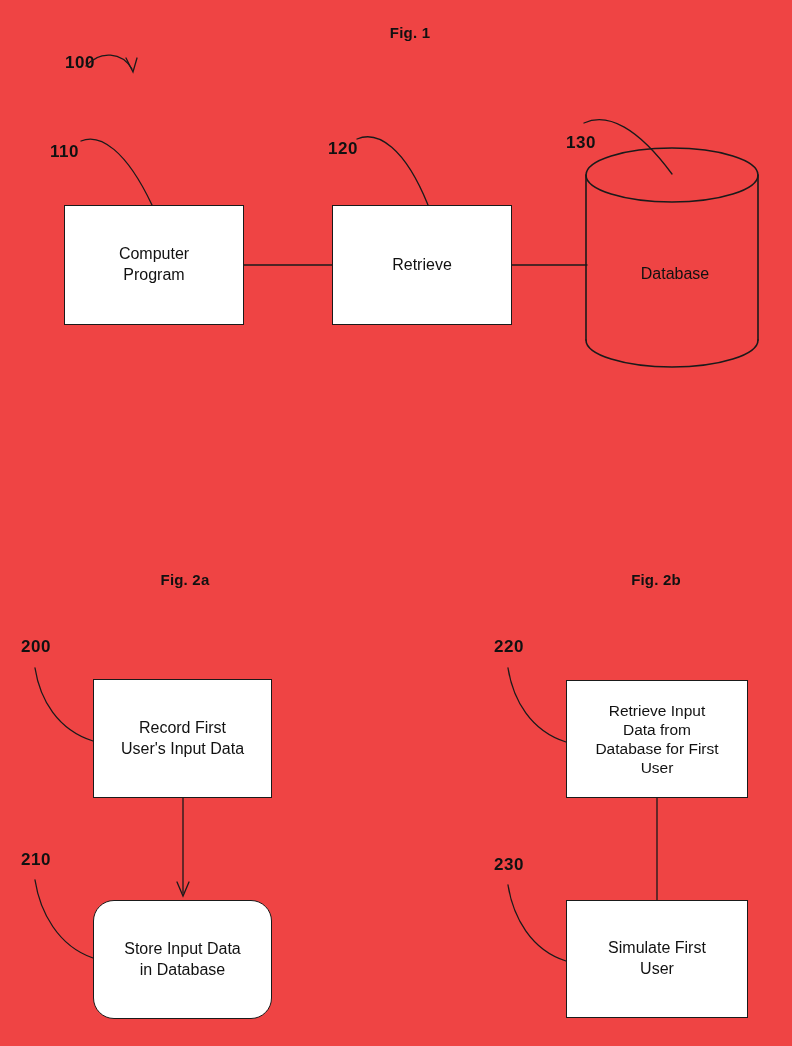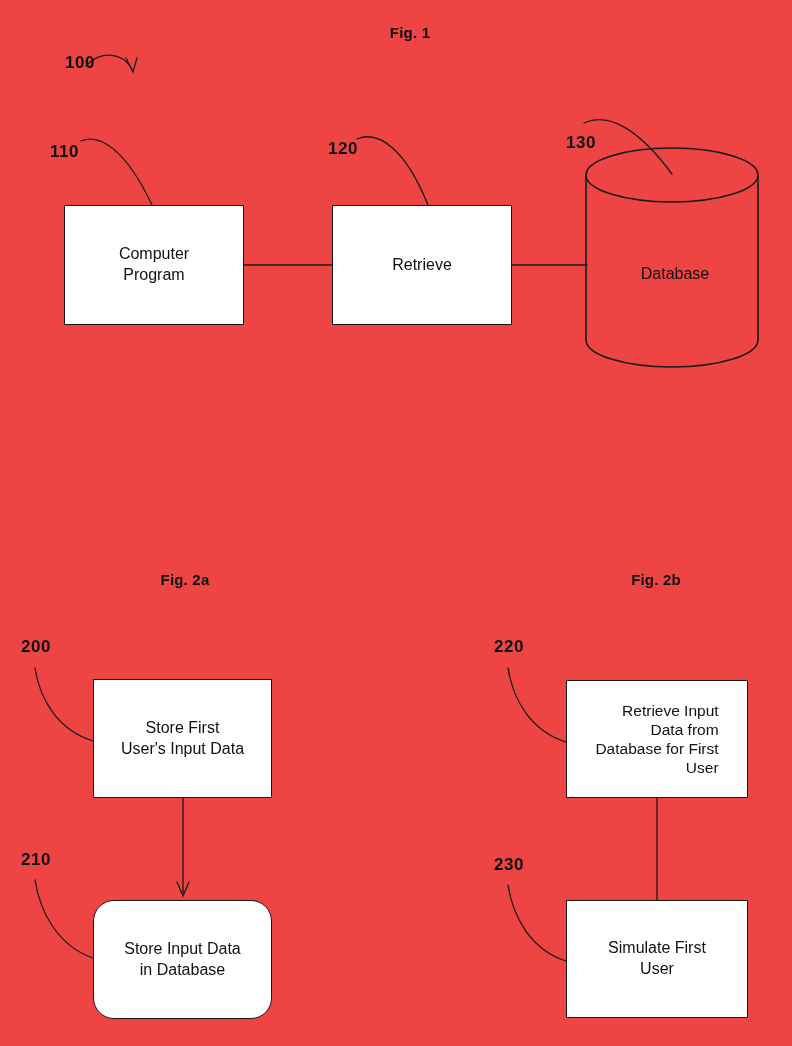--- a/index.html
+++ b/index.html
@@ -55,21 +55,20 @@
     font-family: "Liberation Sans", sans-serif;
     font-size: 16px;
     line-height: 1.30;
     color: #111111;
     white-space: pre-line;
     padding: 0 4px;
   }
   .node-label.tight {
     font-size: 15.5px;
     line-height: 1.24;
-    text-align: right;
   }
   
   .cylinder {
     position: absolute;
   }
   .cyl-label {
     position: absolute;
     width: 100%;
     text-align: center;
     font-family: "Liberation Sans", sans-serif;
@@ -129,21 +128,21 @@
     <div class="cyl-label" style="top:130px;">Database</div>
   </div>
 
   <div class="fig-title" style="left:135px; top:571px; width:100px;">Fig. 2a</div>
 
   <div class="ref-num" style="left:21px; top:637px;">200</div>
 
   <div class="ref-num" style="left:21px; top:850px;">210</div>
 
   <div class="node-box" style="left:93px; top:679px; width:179px; height:119px;">
-    <span class="node-label">Store First
+    <span class="node-label">Record First
 User's Input Data</span>
   </div>
 
   <div class="node-box" style="left:93px; top:900px; width:179px; height:119px;border-radius:21px;">
     <span class="node-label">Store Input Data
 in Database</span>
   </div>
 
   <div class="fig-title" style="left:606px; top:571px; width:100px;">Fig. 2b</div>
 

